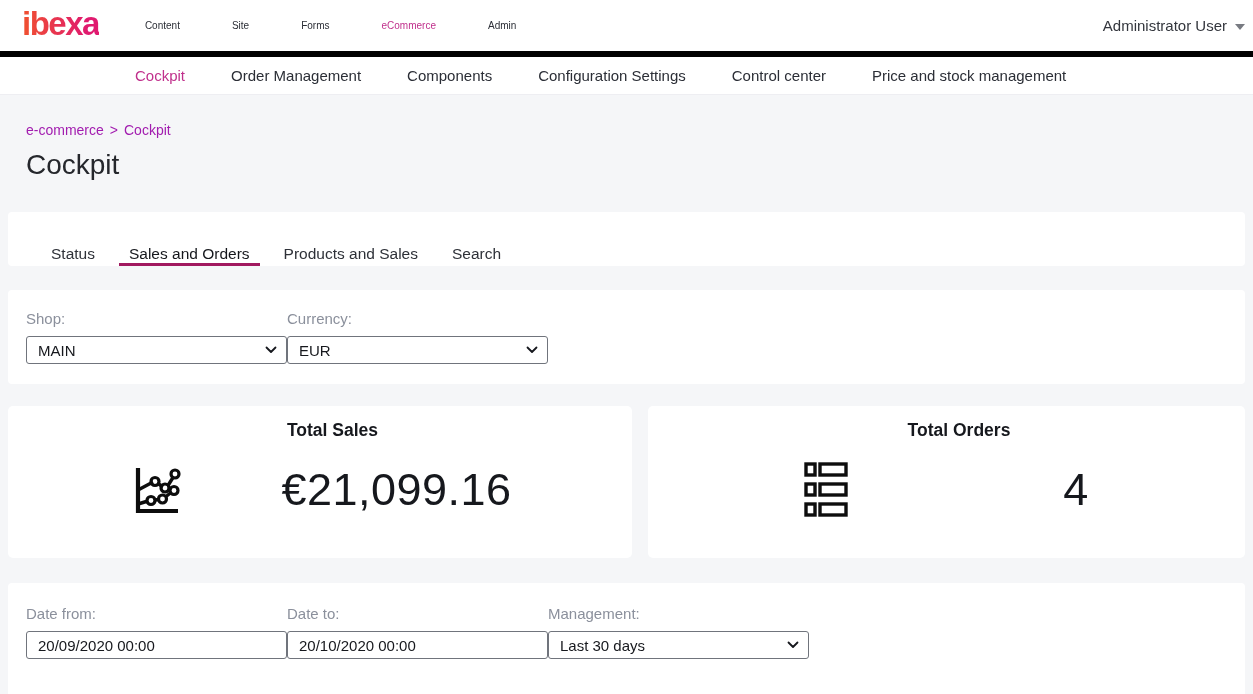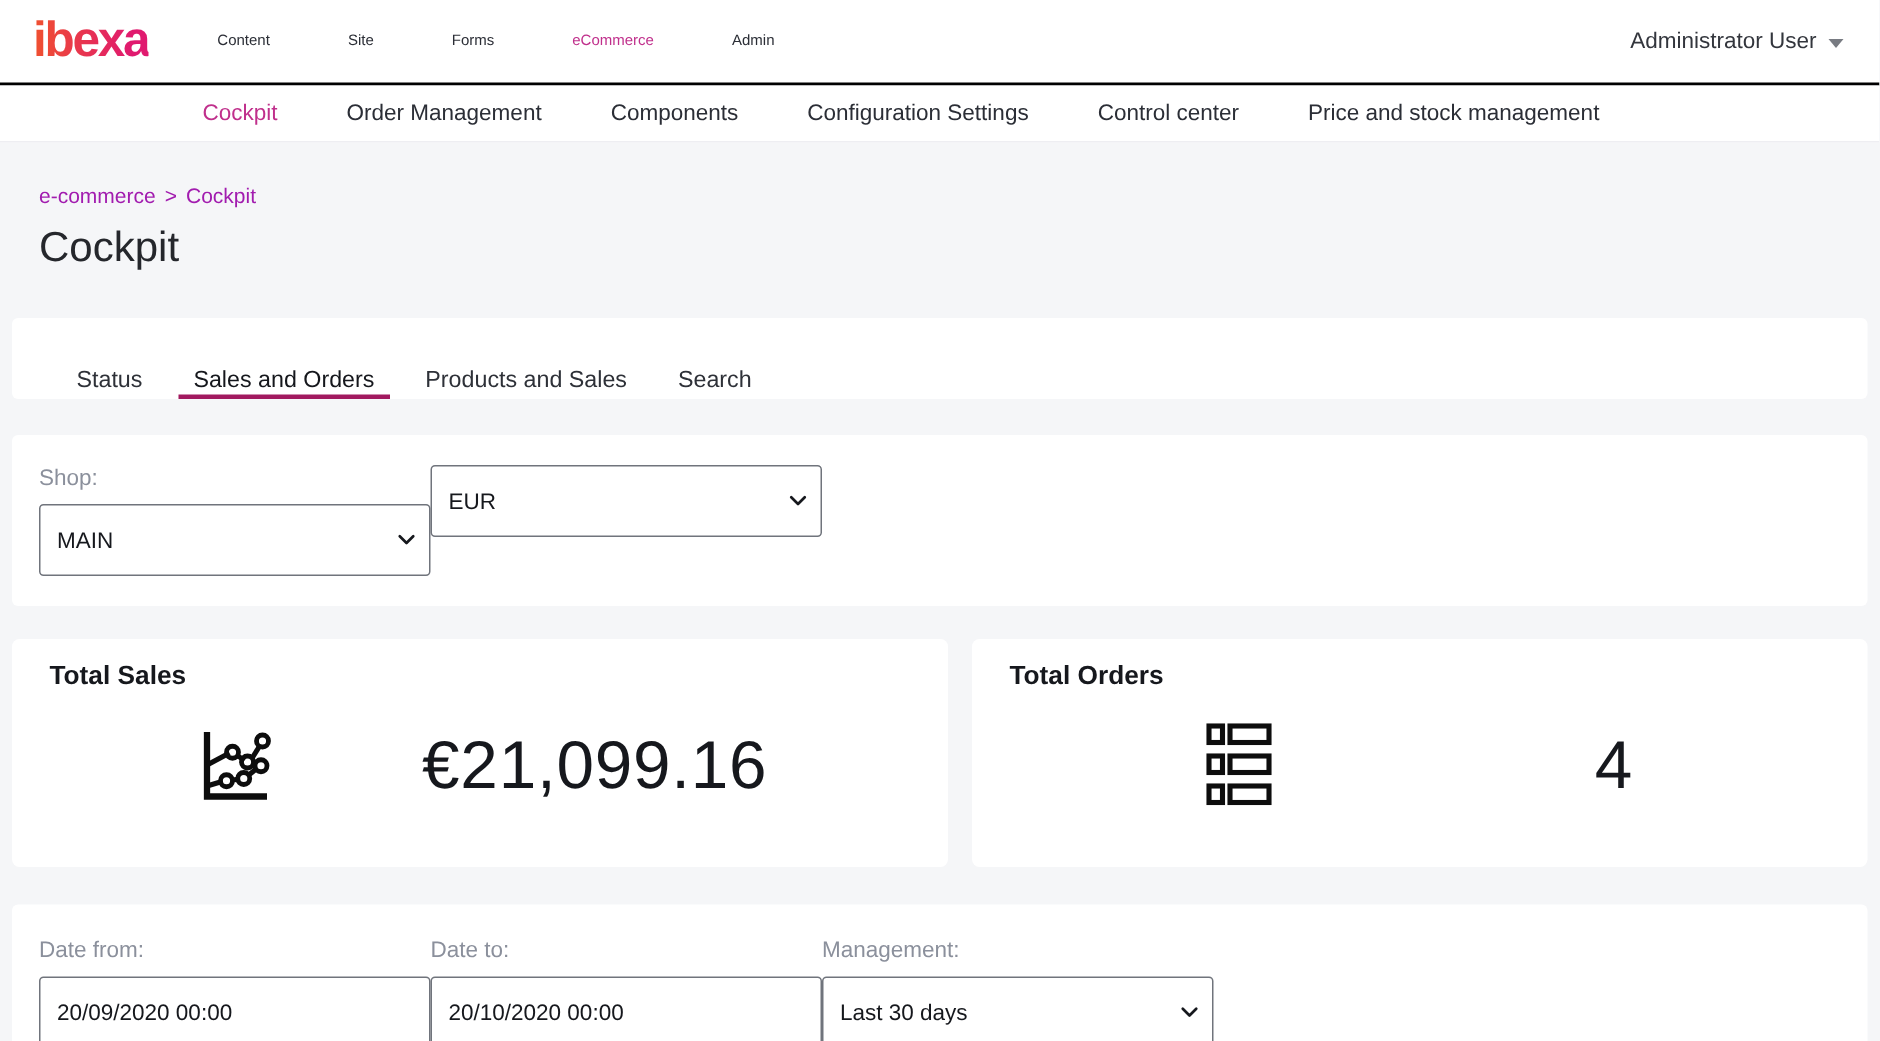--- a/index.html
+++ b/index.html
@@ -5,22 +5,22 @@
   * { margin:0; padding:0; box-sizing:border-box; }
   html,body { width:1253px; height:694px; overflow:hidden; }
   body {
     font-family:"Liberation Sans", sans-serif;
     background:#f5f6f8;
     color:#25272c;
   }
 
   
   .header {
-    height:57px; background:#fff; border-bottom:2px solid #000000;
-    display:flex; align-items:center; padding:0 24px 0 22px;
+    height:57px; background:#fff; border-bottom:6px solid #000000;
+    display:flex; align-items:center; padding:0 8px 0 22px;
   }
   .logo {
     font-size:33px; font-weight:bold; letter-spacing:-1.5px; line-height:1; margin-top:-5px;
     background:linear-gradient(90deg,#f0512f 0%,#e01a6f 85%);
     -webkit-background-clip:text; background-clip:text; color:transparent;
     cursor:pointer;
   }
   .main-nav { display:flex; margin-left:46px; gap:52px; font-size:10px; color:#2b2e36; }
   .main-nav .nav-item { cursor:pointer; }
   .main-nav .nav-item.active { color:#c0308c; }
@@ -58,30 +58,30 @@
 
   
   .panel {
     margin:24px 8px 0; background:#fff; border-radius:4px;
     padding:20px 18px 20px;
   }
   .field-row { display:flex; }
   .field { width:261px; }
   .field .lbl { display:block; font-size:15px; color:#8b909c; margin-bottom:9px; }
   .control {
-    width:100%; height:48px; border:1px solid #70747c; border-radius:3px;
+    width:100%; height:28px; border:1px solid #70747c; border-radius:3px;
     background:#fff; font-size:15px; color:#16181d; padding:0 11px;
     font-family:inherit;
   }
   .select-wrap { position:relative; }
   .select-wrap select { appearance:none; -webkit-appearance:none; -moz-appearance:none; padding-right:30px; cursor:pointer; }
   .select-wrap .chev { position:absolute; right:10px; top:50%; transform:translateY(-50%); pointer-events:none; line-height:0; }
 
   
-  .stats-row { margin:22px 8px 0; display:flex; gap:16px; height:152px; }
+  .stats-row { margin:22px 8px 0; display:flex; gap:16px; height:152px;text-align:center; }
   .stat-card { background:#fff; border-radius:5px; }
   .stat-card.sales { width:624px; }
   .stat-card.orders { flex:1; }
   .stat-title { font-size:17.5px; font-weight:bold; color:#16181d; padding:14px 0 0 25px; }
   .stat-body { display:flex; align-items:center; justify-content:center; height:98px; }
   .stat-card.sales .stat-body { gap:95px; }
   .stat-card.orders .stat-body { gap:215px; }
   .stat-value { font-size:45px; color:#16181d; letter-spacing:0.5px; }
   .stat-icon { line-height:0; }
 
@@ -136,20 +136,21 @@
           <option>MAIN</option>
         </select>
         <span class="chev">
           <svg width="12" height="8" viewBox="0 0 12 8">
               <path d="M1.5 1.5 L6 6 L10.5 1.5" fill="none" stroke="#16181d" stroke-width="1.8" stroke-linecap="round" stroke-linejoin="round"></path>
             </svg>
         </span>
       </div>
     </div>
     <div class="field">
+      <span class="lbl">Currency:</span>
       <div class="select-wrap">
         <select class="control">
           <option>EUR</option>
         </select>
         <span class="chev">
           <svg width="12" height="8" viewBox="0 0 12 8">
               <path d="M1.5 1.5 L6 6 L10.5 1.5" fill="none" stroke="#16181d" stroke-width="1.8" stroke-linecap="round" stroke-linejoin="round"></path>
             </svg>
         </span>
       </div>

